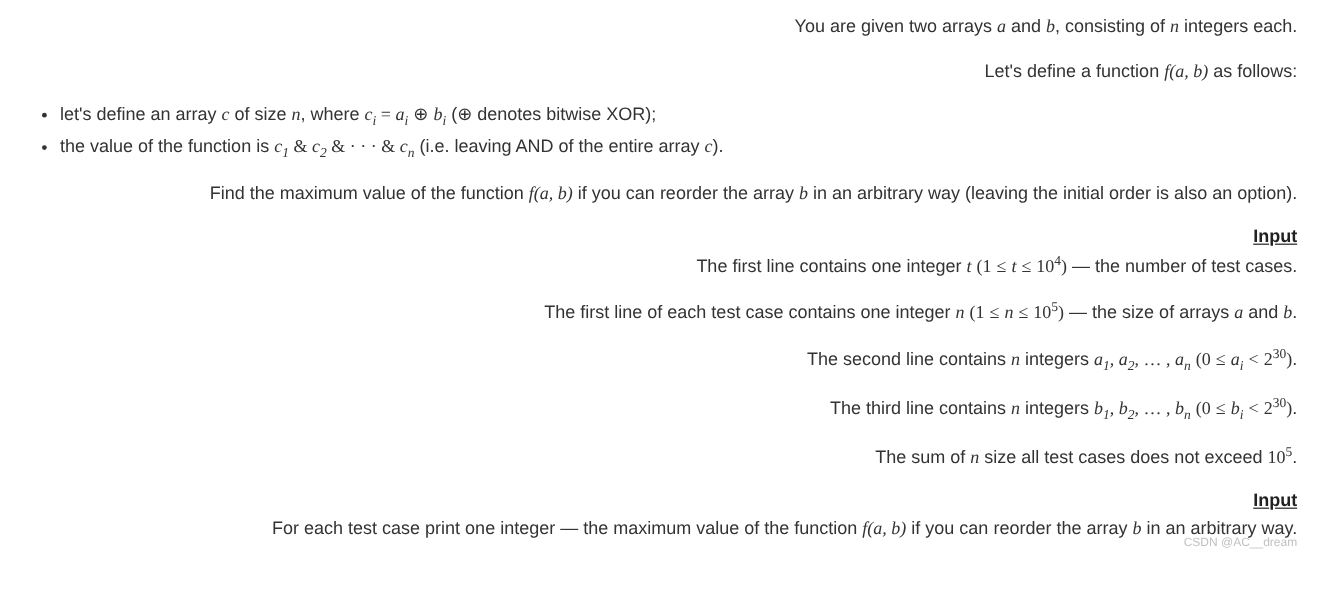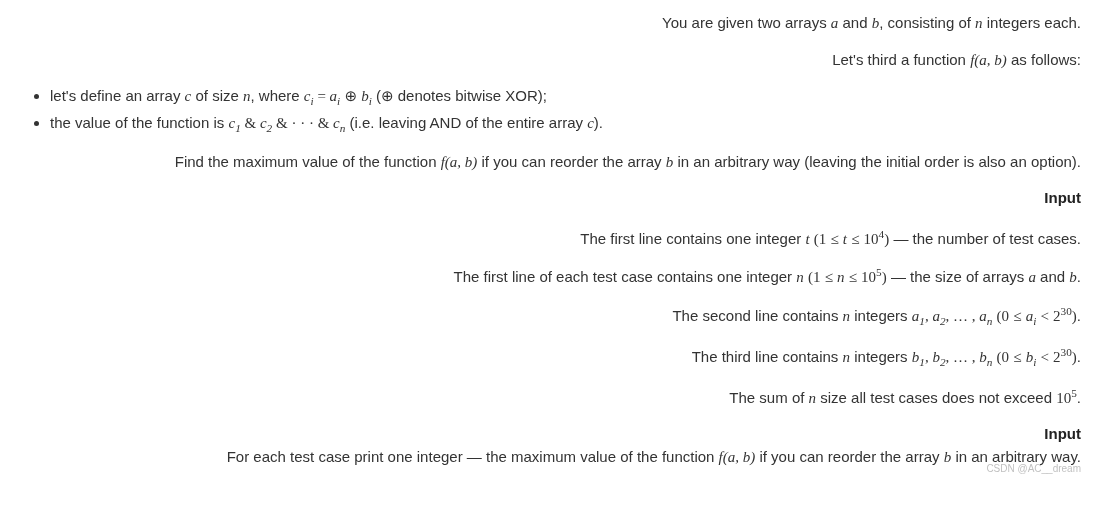--- a/index.html
+++ b/index.html
@@ -29,20 +29,21 @@
       font-style: italic;
     }
     .mathsym {
       font-family: 'Times New Roman', Times, serif;
       font-style: normal;
     }
     .section-head {
       font-weight: bold;
       color: #222;
       margin-bottom: 0;
+      text-decoration: underline;
     }
     .watermark {
       position: absolute;
       bottom: 4px;
       right: 18px;
       font-size: 10px;
       color: rgba(150,150,150,0.6);
       font-family: Arial, sans-serif;
     }
     sup, sub {
@@ -50,38 +51,38 @@
     }
   </style>
 </head>
 <body>
 
 <p>
   <span>You are given two arrays </span><span class="math">a</span><span> and </span><span class="math">b</span><span>, consisting of </span><span class="math">n</span><span> integers each.</span>
 </p>
 
 <p>
-  <span>Let's third a function </span><span class="math">f(a, b)</span><span> as follows:</span>
+  <span>Let's define a function </span><span class="math">f(a, b)</span><span> as follows:</span>
 </p>
 
 <ul>
   <li>
     <span>let's define an array </span><span class="math">c</span><span> of size </span><span class="math">n</span><span>, where </span><span class="math"><span>c</span><sub>i</sub></span><span class="mathsym"> = </span><span class="math"><span>a</span><sub>i</sub></span> <span class="mathsym">⊕</span> <span class="math"><span>b</span><sub>i</sub></span><span> (</span><span class="mathsym">⊕</span><span> denotes bitwise XOR);</span>
   </li>
   <li>
     <span>the value of the function is </span><span class="math"><span>c</span><sub>1</sub> <span class="mathsym">&amp;</span> <span>c</span><sub>2</sub> <span class="mathsym">&amp;</span> <span class="mathsym">· · ·</span> <span class="mathsym">&amp;</span> <span>c</span><sub>n</sub></span><span> (i.e. leaving AND of the entire array </span><span class="math">c</span><span>).</span>
   </li>
 </ul>
 
 <p>
   <span>Find the maximum value of the function </span><span class="math">f(a, b)</span><span> if you can reorder the array </span><span class="math">b</span><span> in an arbitrary way (leaving the initial order is also an option).</span>
 </p>
 
 <p class="section-head">Input</p>
-<p style="margin-top:16px">
+<p style="margin-top:0">
   <span>The first line contains one integer </span><span class="math">t</span> <span class="mathsym">(</span><span class="mathsym">1</span> <span class="mathsym">≤</span> <span class="math">t</span> <span class="mathsym">≤</span> <span class="mathsym"><span>10</span><sup>4</sup></span><span class="mathsym">)</span><span> — the number of test cases.</span>
 </p>
 
 <p>
   <span>The first line of each test case contains one integer </span><span class="math">n</span> <span class="mathsym">(</span><span class="mathsym">1</span> <span class="mathsym">≤</span> <span class="math">n</span> <span class="mathsym">≤</span> <span class="mathsym"><span>10</span><sup>5</sup></span><span class="mathsym">)</span><span> — the size of arrays </span><span class="math">a</span><span> and </span><span class="math">b</span><span>.</span>
 </p>
 
 <p>
   <span>The second line contains </span><span class="math">n</span><span> integers </span><span class="math"><span>a</span><sub>1</sub><span class="mathsym">, </span><span>a</span><sub>2</sub><span class="mathsym">, … ,</span> <span>a</span><sub>n</sub></span> <span class="mathsym">(</span><span class="mathsym">0</span> <span class="mathsym">≤</span> <span class="math"><span>a</span><sub>i</sub></span> <span class="mathsym">&lt;</span> <span class="mathsym"><span>2</span><sup>30</sup></span><span class="mathsym">)</span><span>.</span>
 </p>

